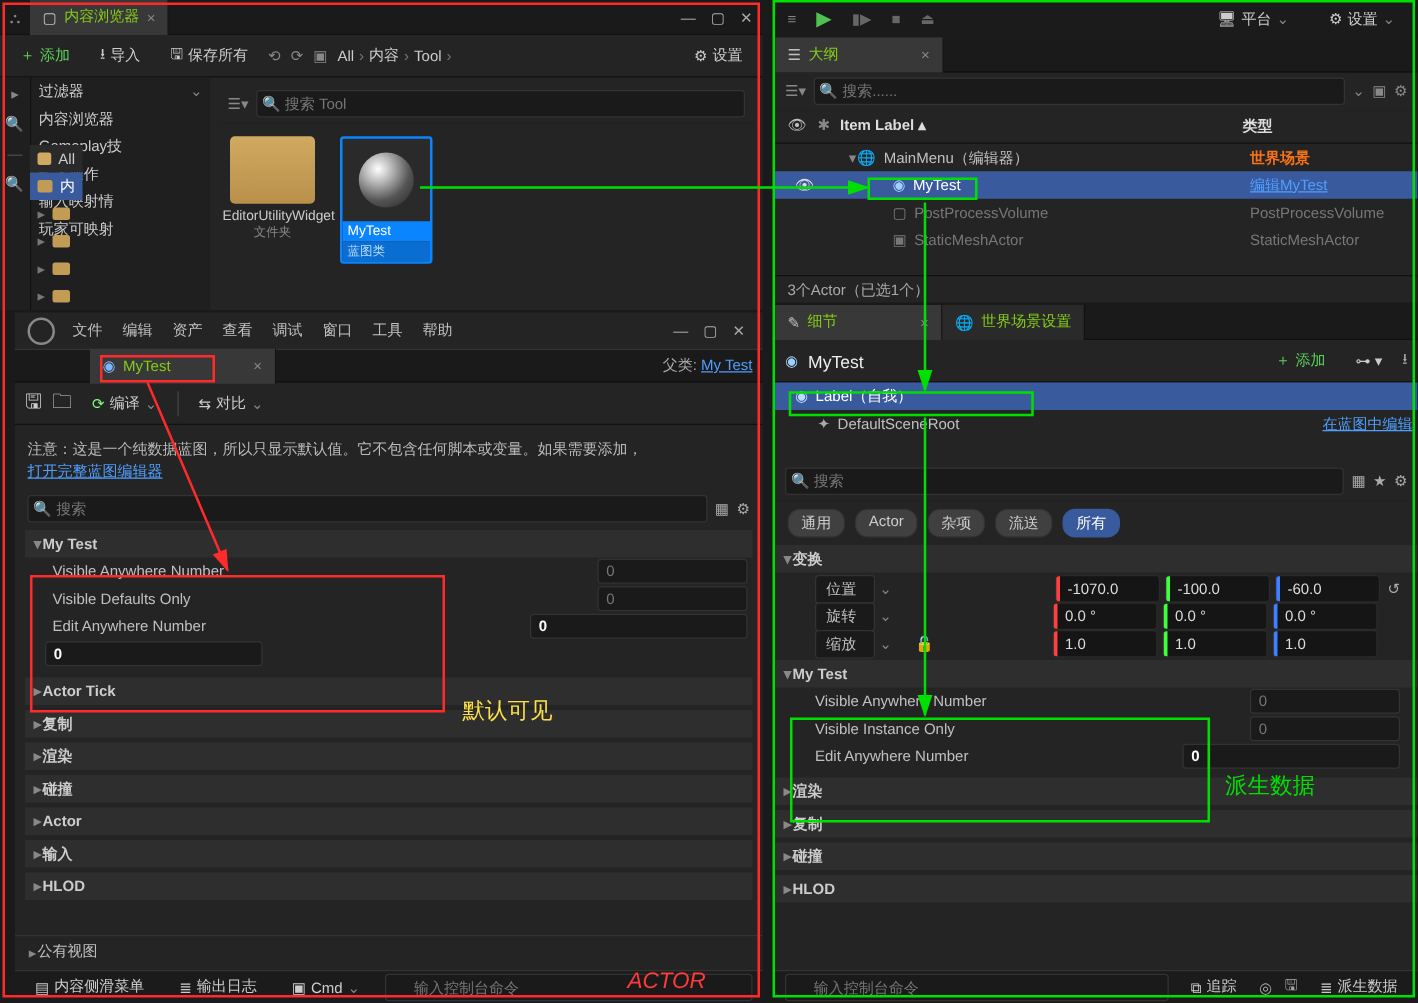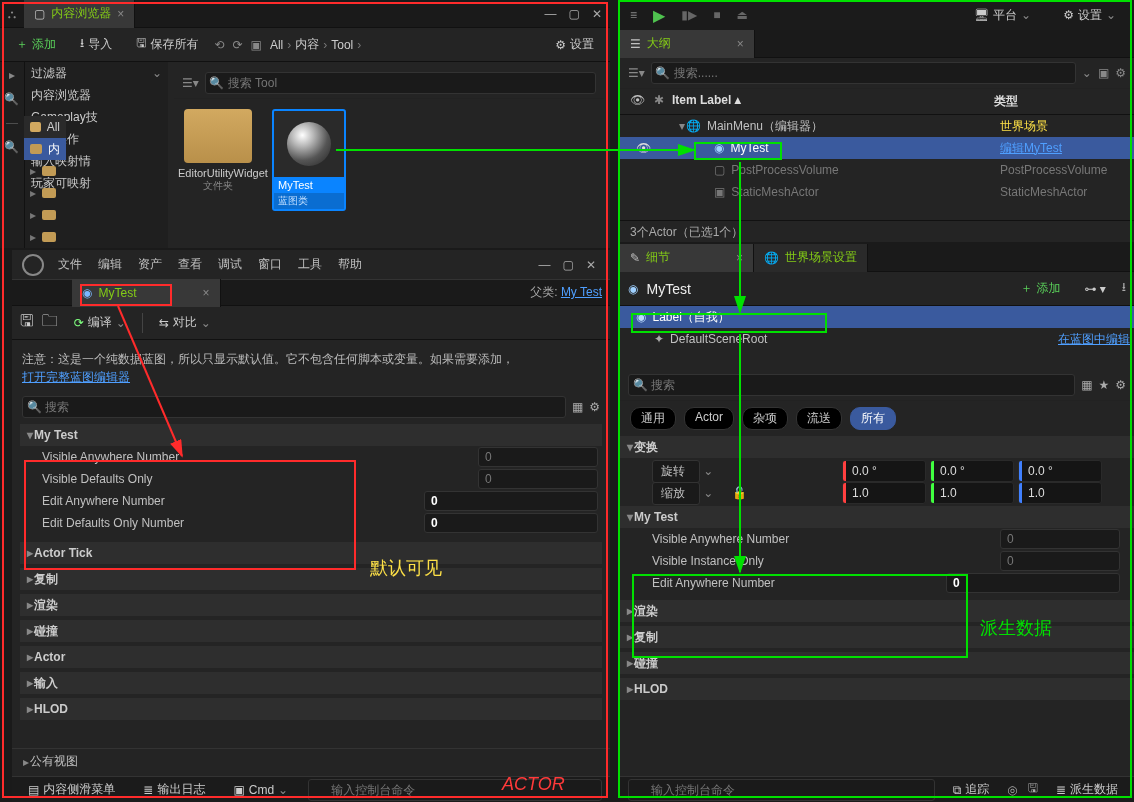--- a/index.html
+++ b/index.html
@@ -27,21 +27,21 @@
 .folder-asset { text-align:center; width:80px; }
 .folder-ico { width:68px; height:54px; background:linear-gradient(#d2a960,#b9904a); border-radius:4px; margin:0 auto 4px; }
 .asset-bp { width:74px; background:#2a2a2a; border:2px solid #0a84ff; border-radius:3px; }
 .asset-bp .thumb { height:66px; display:flex; align-items:center; justify-content:center; }
 .asset-bp .lbl { background:#0a84ff; color:#fff; font-size:11px; padding:2px 4px; }
 .asset-bp .sub { background:#0a6dd1; color:#bcdcff; font-size:10px; padding:1px 4px; }
 .sphere { width:44px; height:44px; border-radius:50%; background:radial-gradient(circle at 35% 30%, #fff 0%, #bbb 25%, #555 60%, #222 100%); }
 .hline-toolbar { display:flex; align-items:center; gap:10px; border-bottom:1px solid #333; padding:4px 6px; height:30px; }
 .winbtns { margin-left:auto; display:flex; gap:12px; padding-right:8px; color:#aaa; }
 .link { color:#4f9fff; text-decoration:underline; cursor:pointer; }
-.pill { background:#000000; border:1px solid #333; border-radius:10px; padding:2px 10px; color:#ccc; cursor:pointer; }
+.pill { background:#404040; border:1px solid #333; border-radius:10px; padding:2px 10px; color:#ccc; cursor:pointer; }
 .pill.active { background:#3a5a9e; color:#fff; border-color:#3a5a9e; }
 .vecbox { display:flex; align-items:center; background:#151515; border:1px solid #2a2a2a; border-radius:3px; height:22px; padding:0 6px 0 0; width:84px; }
 .vecbox .bar { width:3px; height:100%; border-radius:2px 0 0 2px; }
 .vecbox .v { flex:1; padding-left:6px; color:#ddd; }
 .annot-red { position:absolute; border:2px solid #ff2b2b; pointer-events:none; }
 .annot-green { position:absolute; border:2px solid #00e000; pointer-events:none; }
 svg.arrow { position:absolute; pointer-events:none; }
 .side-item { display:flex; align-items:center; height:22px; padding:0 6px; gap:6px; color:#ccc; }
 .small-folder { width:14px; height:10px; background:#c29b55; border-radius:2px; }
 .small-folder.open { background:#d2a960; }
@@ -257,21 +257,20 @@
     </div>
     <div class="row">
       <span class="propname">Visible Defaults Only</span>
       <span class="propval" style="color:#777;">0</span>
     </div>
     <div class="row">
       <span class="propname">Edit Anywhere Number</span>
       <input class="propval" style="font-weight: bold; color: rgb(255, 255, 255);" value="0">
     </div>
     <div class="row">
-      <span class="propname">Edit Defaults Only Number</span>
       <input class="propval" style="font-weight: bold; color: rgb(255, 255, 255);" value="0">
     </div>
   </div>
 
   <div style="margin:8px 8px 0;">
     <div class="sectionhdr">
         <span class="triangle">▸</span>
         <span>Actor Tick</span>
       </div>
     <div class="sectionhdr" style="margin-top:4px;">
@@ -361,21 +360,21 @@
     <span style="width:18px;color:#888;">✱</span>
     <span class="hdrcell" style="flex:1;"><span>Item Label</span> ▴</span>
     <span class="hdrcell" style="width:130px;">类型</span>
   </div>
   <div>
     <div class="row">
       <span style="width:42px;"></span>
         <span class="triangle">▾</span>
       <span style="color:#b478ff;">🌐</span>
       <span class="propname">MainMenu（编辑器）</span>
-      <span style="width:130px;color:#fde047;">世界场景</span>
+      <span style="width:130px;color:#f97316;font-weight:bold;">世界场景</span>
     </div>
     <div class="row sel">
       <span style="width:20px;color:#ddd;">👁</span>
       <span style="width:58px;"></span>
       <span style="color:#9fd0ff;">◉</span>
       <span class="propname">MyTest</span>
       <span style="width:130px;"><span class="link">编辑MyTest</span></span>
     </div>
     <div class="row" style="color:#777;">
       <span style="width:78px;"></span>
@@ -439,20 +438,37 @@
     <span class="pill">杂项</span>
     <span class="pill">流送</span>
     <span class="pill active">所有</span>
   </div>
   <div class="sectionhdr">
       <span class="triangle">▾</span>
       <span>变换</span>
     </div>
 
   <div style="padding:2px 10px;">
+    <div class="row">
+      <span class="propname" style="flex:0 0 80px;"><span style="background:#1a1a1a;border:1px solid #333;border-radius:3px;padding:2px 14px 2px 8px;display:inline-block;">位置</span> <span style="color:#888;">⌄</span></span>
+      <div style="flex:1"></div>
+      <div class="vecbox">
+          <span class="bar" style="background:#ff4040;"></span>
+          <span class="v">-1070.0</span>
+        </div>
+      <div class="vecbox" style="margin-left:4px;">
+          <span class="bar" style="background:#40ff40;"></span>
+          <span class="v">-100.0</span>
+        </div>
+      <div class="vecbox" style="margin-left:4px;">
+          <span class="bar" style="background:#4080ff;"></span>
+          <span class="v">-60.0</span>
+        </div>
+      <span style="color:#aaa;margin-left:6px;">↺</span>
+    </div>
     <div class="row">
       <span class="propname" style="flex:0 0 80px;"><span style="background:#1a1a1a;border:1px solid #333;border-radius:3px;padding:2px 14px 2px 8px;display:inline-block;">旋转</span> <span style="color:#888;">⌄</span></span>
       <div style="flex:1"></div>
       <div class="vecbox">
           <span class="bar" style="background:#ff4040;"></span>
           <span class="v">0.0 °</span>
         </div>
       <div class="vecbox" style="margin-left:4px;">
           <span class="bar" style="background:#40ff40;"></span>
           <span class="v">0.0 °</span>

